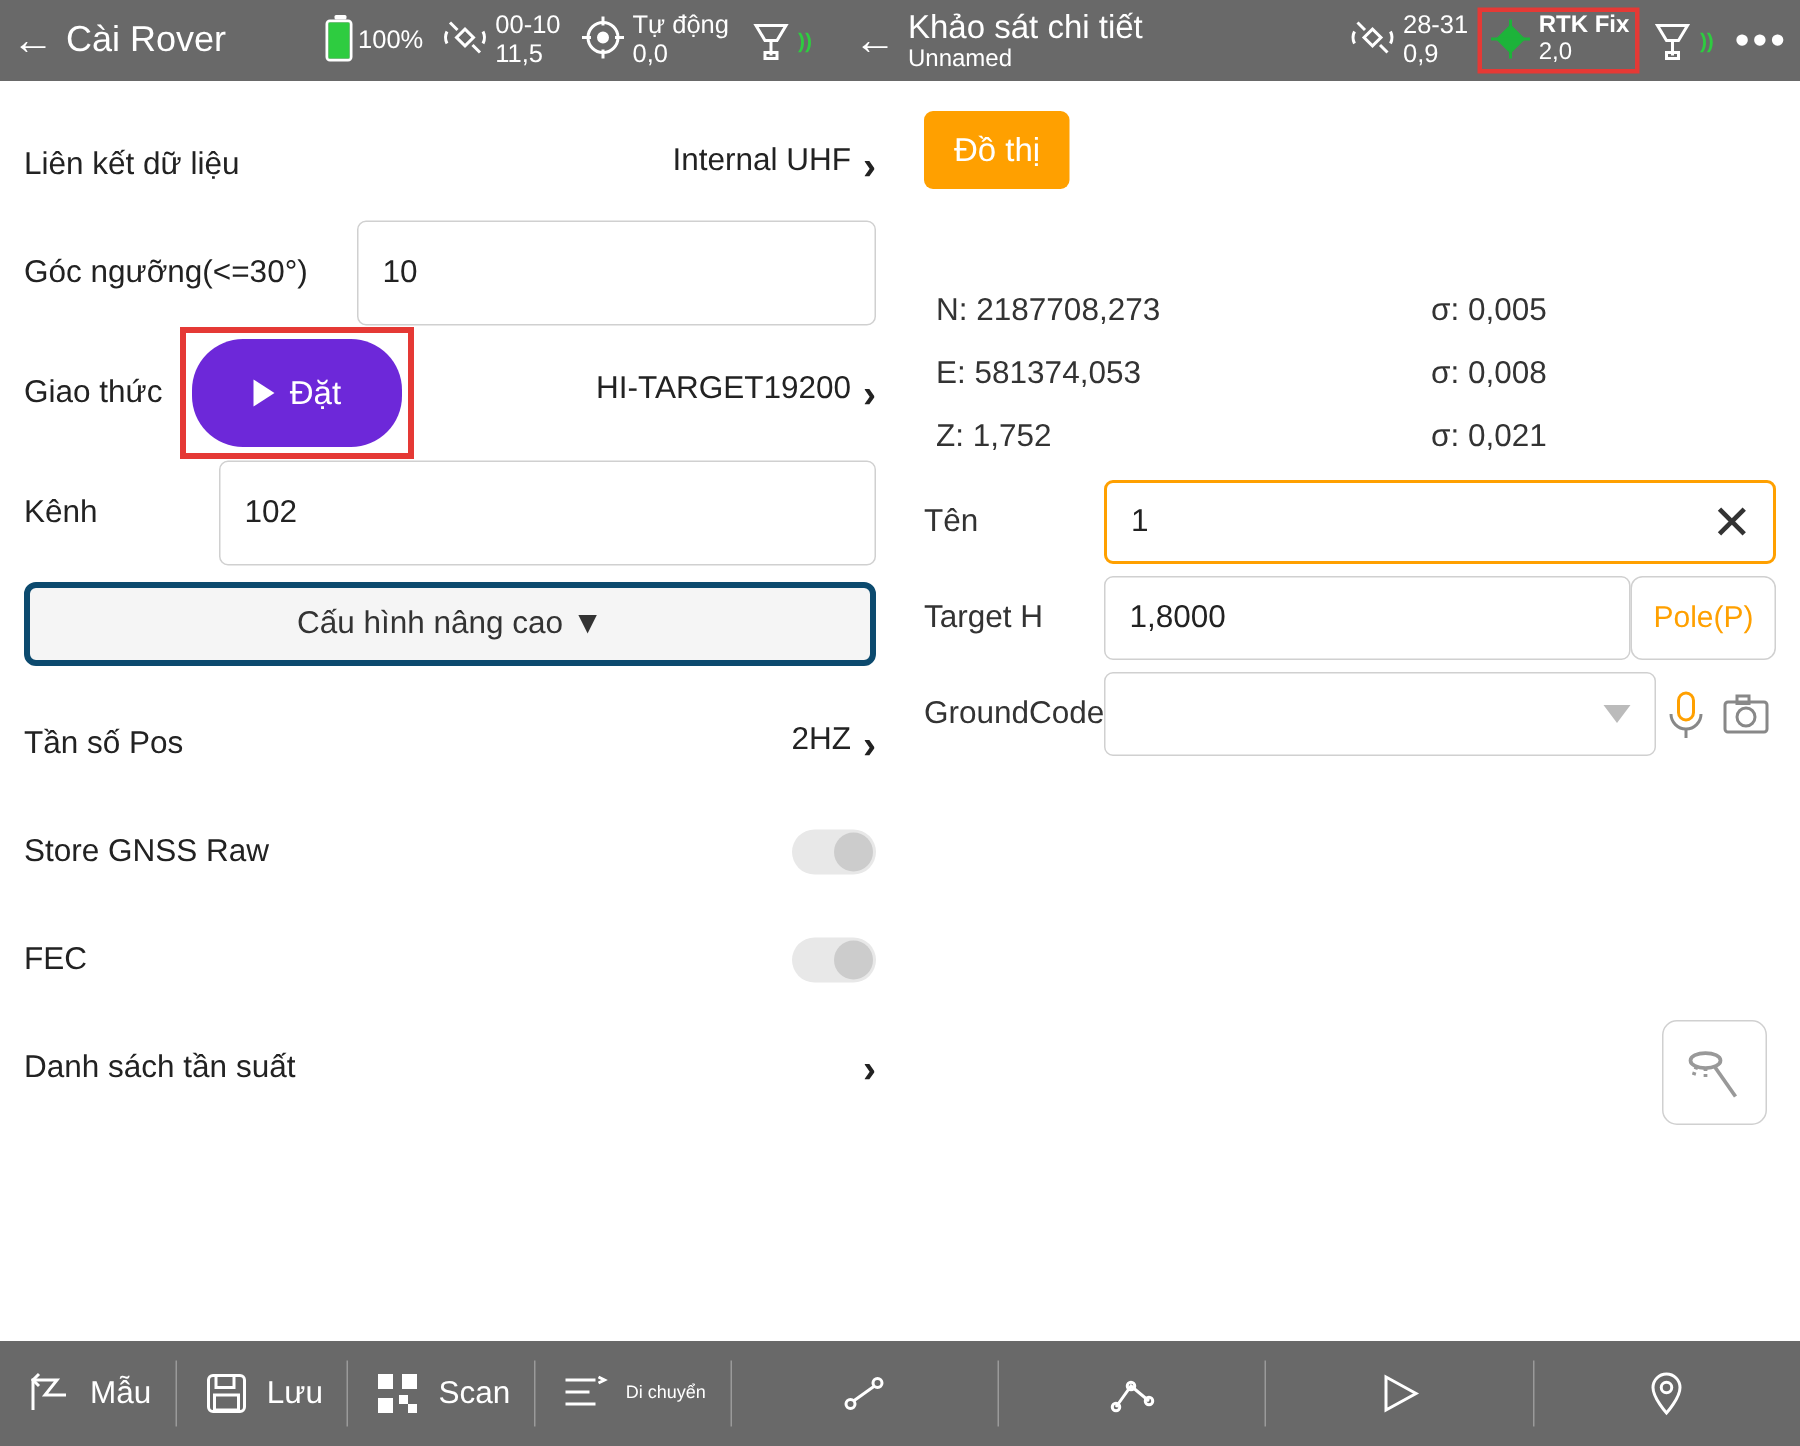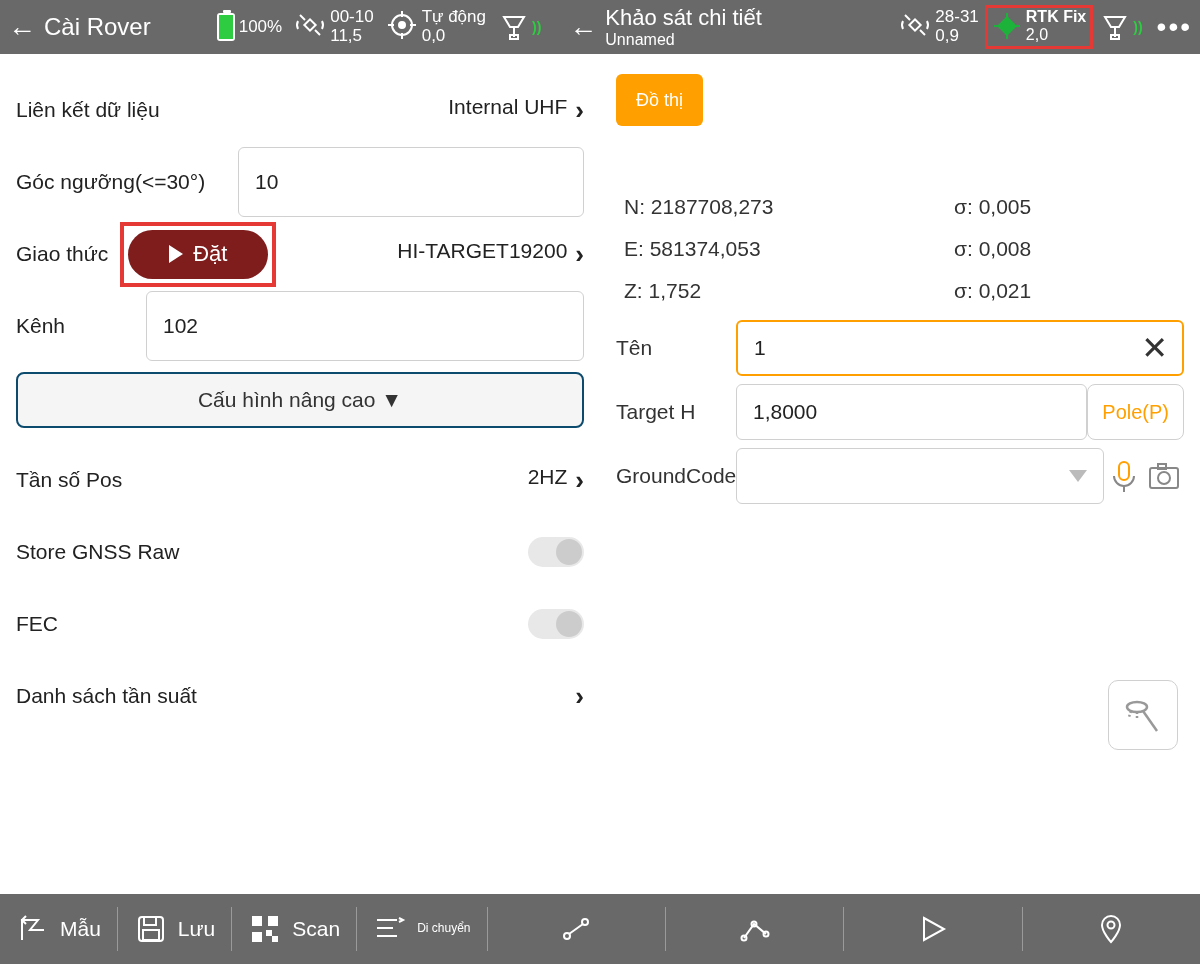--- a/index.html
+++ b/index.html
@@ -28,29 +28,29 @@
   .left-panel, .right-panel { width: 50%; padding: 20px 16px 0 16px; }
   
   .row { display:flex; align-items:center; min-height:72px; font-size:21px; color:#222;}
   .row .label { flex: 0 0 auto; margin-right:12px;}
   .row .value-right { margin-left:auto; display:flex; align-items:flex-start; gap:8px;}
   .chev { font-size:26px; font-weight:bold; color:#222;}
   
   .text-input { flex:1; height:70px; border:1px solid #d0d0d0; border-radius:6px; font-size:21px; padding:0 16px; outline:none; color:#222;}
   
   .play-btn-wrap { border:4px solid #e53935; padding:4px; margin-right:10px; }
-  .play-btn { background:#7f1d1d; color:#fff; border:none; border-radius:34px; height:49px; width:140px; font-size:22px; display:flex; align-items:center; justify-content:center; gap:10px; }
+  .play-btn { background:#6d28d9; color:#fff; border:none; border-radius:34px; height:72px; width:140px; font-size:22px; display:flex; align-items:center; justify-content:center; gap:10px; }
   .play-tri { width:0; height:0; border-left:14px solid #fff; border-top:9px solid transparent; border-bottom:9px solid transparent;}
   
-  .adv-btn { width:100%; height:56px; background:#f5f5f5; border:2px solid #0c4a6e; border-radius:8px; font-size:21px; color:#333; display:flex; align-items:center; justify-content:center; gap:6px; margin-top:10px;}
+  .adv-btn { width:100%; height:56px; background:#f5f5f5; border:4px solid #0c4a6e; border-radius:8px; font-size:21px; color:#333; display:flex; align-items:center; justify-content:center; gap:6px; margin-top:10px;}
   
   .toggle { width:56px; height:30px; background:#e8e8e8; border-radius:15px; position:relative;}
   .toggle::after { content:''; position:absolute; width:26px; height:26px; background:#ccc; border-radius:50%; top:2px; right:2px;}
   
-  .chart-btn { background:#ffa000; color:#fff; border:none; border-radius:6px; height:52px; padding:3px 20px; font-size:18px;}
+  .chart-btn { background:#ffa000; color:#fff; border:none; border-radius:6px; height:52px; padding:3px 20px; font-size:22px;}
   
   .coord-block { margin-top:60px; padding-left:8px;}
   .coord-row { display:flex; font-size:21px; color:#333; line-height:2;}
   .coord-row .c1 { flex: 0 0 330px;}
   
   .field-row { display:flex; align-items:center; gap:0; margin-top:8px; font-size:21px; color:#333;}
   .field-row .flabel { flex: 0 0 120px;}
   .orange-input { border:2px solid #ffa000;}
   .clear-x { position:absolute; right:16px; top:50%; transform:translateY(-50%); font-size:32px; color:#333; }
   .input-wrap { position:relative; flex:1; display:flex;}

